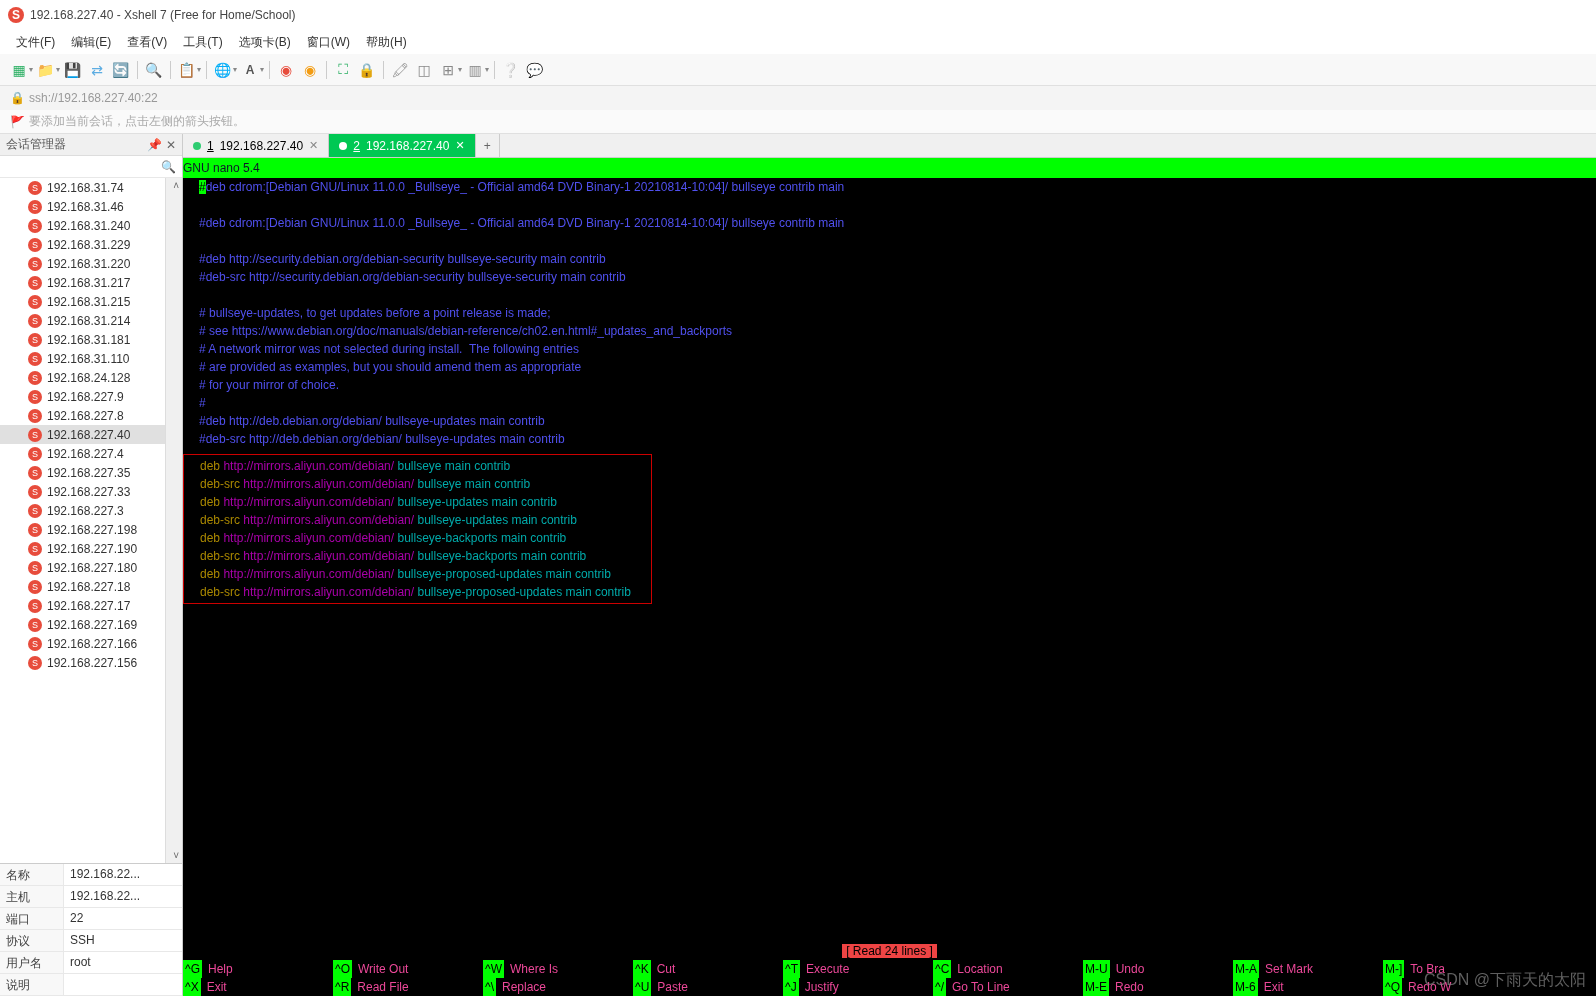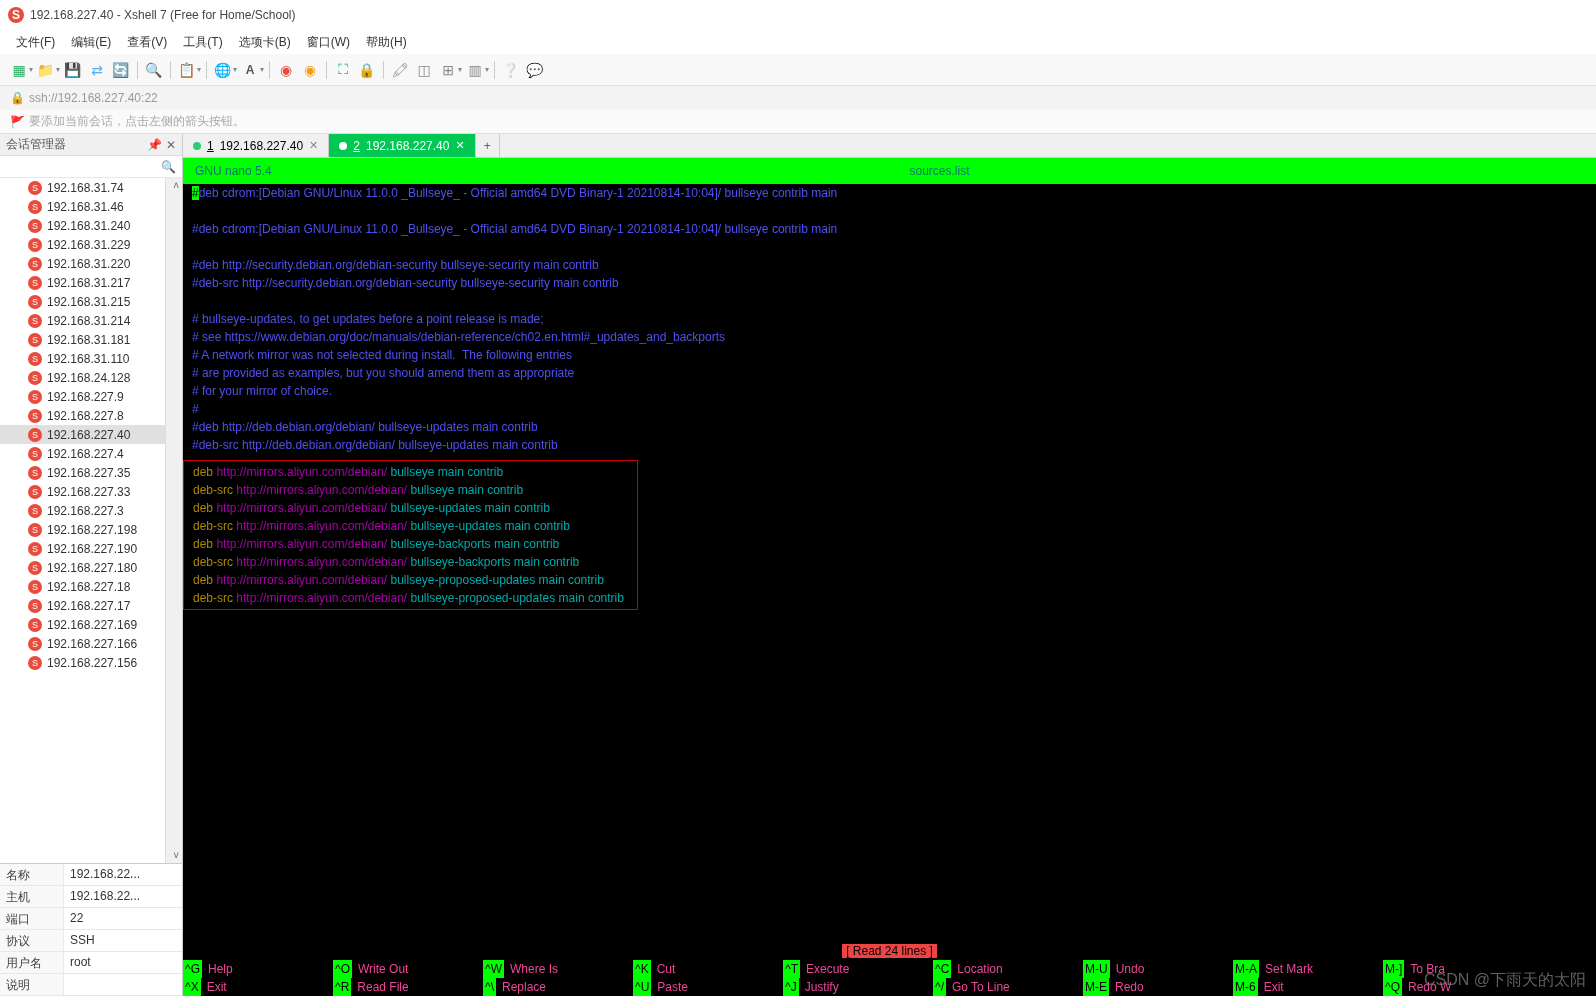--- a/index.html
+++ b/index.html
@@ -35,25 +35,25 @@
 .content{flex:1;display:flex;flex-direction:column;background:#fff}
 .tabs{height:24px;display:flex;align-items:stretch;background:#f0f0f0;border-bottom:1px solid #ccc}
 .tab{display:flex;align-items:center;padding:0 10px;border-right:1px solid #ccc;font-size:12px;cursor:pointer;gap:6px;min-width:140px}
 .tab .dot{width:8px;height:8px;border-radius:50%;background:#2ecc71}
 .tab.active{background:#00c853;color:#fff}
 .tab.active .dot{background:#fff}
 .tab .x{margin-left:auto;color:#888;font-size:11px}
 .tab.active .x{color:#fff}
 .newtab{width:24px;display:flex;align-items:center;justify-content:center;color:#666;cursor:pointer;border-right:1px solid #ccc}
 .terminal{flex:1;background:#000;color:#55a64f;font-family:"Consolas","Courier New",monospace;font-size:14.5px;line-height:18px;overflow:hidden;position:relative}
-.nano-head{background:#00ff00;color:#0f766e;display:flex;padding:0 12px;height:26px;align-items:center}
+.nano-head{background:#00ff00;color:#0f172a;display:flex;padding:0 0;height:20px;align-items:center}
 .nano-head .nh-l{width:300px}
 .nano-head .nh-c{flex:1;text-align:center}
 .term-body{padding:0;white-space:pre}
-.tl{height:18px;padding:0 9px}
+.tl{height:18px;padding:0 16px}
 .c-cursor{background:#00ff00;color:#000}
 .c-blue{color:#5050ee}
 .c-cyan{color:#00aaaa}
 .c-olive{color:#aa8800}
 .c-purple{color:#aa00aa}
 .redbox{border:1px solid #cc0000;display:inline-block;padding:2px 4px 2px 0;margin-top:6px}
 .nano-status{position:absolute;bottom:36px;left:0;right:0;text-align:center}
 .nano-status span{background:#ef4444;color:#000;padding:0 4px}
 .nano-foot{position:absolute;bottom:0;left:0;right:0;height:36px;font-family:"Consolas",monospace;font-size:14.5px}
 .nf-row{display:flex;height:18px}
@@ -213,21 +213,20 @@
           <span class="dot"></span>
           <span><u>2</u></span> 
           <span>192.168.227.40</span>
           <span class="x">✕</span>
         </div>
         <div class="newtab" id="newtab">+</div>
     </div>
     <div class="terminal">
       <div class="nano-head">
         <span class="nh-l">  GNU nano 5.4</span>
-        <span class="nh-c">sources.list</span>
         <span style="width:200px"></span>
       </div>
       <div class="term-body" id="termbody"><div class="tl"><span class="c-cursor">#</span><span class="c-blue">deb cdrom:[Debian GNU/Linux 11.0.0 _Bullseye_ - Official amd64 DVD Binary-1 20210814-10:04]/ bullseye contrib main</span></div><div class="tl"> </div><div class="tl c-blue">#deb cdrom:[Debian GNU/Linux 11.0.0 _Bullseye_ - Official amd64 DVD Binary-1 20210814-10:04]/ bullseye contrib main</div><div class="tl"> </div><div class="tl c-blue">#deb http://security.debian.org/debian-security bullseye-security main contrib</div><div class="tl c-blue">#deb-src http://security.debian.org/debian-security bullseye-security main contrib</div><div class="tl"> </div><div class="tl c-blue"># bullseye-updates, to get updates before a point release is made;</div><div class="tl c-blue"># see https://www.debian.org/doc/manuals/debian-reference/ch02.en.html#_updates_and_backports</div><div class="tl c-blue"># A network mirror was not selected during install.  The following entries</div><div class="tl c-blue"># are provided as examples, but you should amend them as appropriate</div><div class="tl c-blue"># for your mirror of choice.</div><div class="tl c-blue">#</div><div class="tl c-blue">#deb http://deb.debian.org/debian/ bullseye-updates main contrib</div><div class="tl c-blue">#deb-src http://deb.debian.org/debian/ bullseye-updates main contrib</div><div class="redbox"><div class="tl"><span class="c-olive">deb</span> <span class="c-purple">http://mirrors.aliyun.com/debian/</span> <span class="c-cyan">bullseye</span> <span class="c-cyan">main contrib</span></div><div class="tl"><span class="c-olive">deb-src</span> <span class="c-purple">http://mirrors.aliyun.com/debian/</span> <span class="c-cyan">bullseye</span> <span class="c-cyan">main contrib</span></div><div class="tl"><span class="c-olive">deb</span> <span class="c-purple">http://mirrors.aliyun.com/debian/</span> <span class="c-cyan">bullseye-updates</span> <span class="c-cyan">main contrib</span></div><div class="tl"><span class="c-olive">deb-src</span> <span class="c-purple">http://mirrors.aliyun.com/debian/</span> <span class="c-cyan">bullseye-updates</span> <span class="c-cyan">main contrib</span></div><div class="tl"><span class="c-olive">deb</span> <span class="c-purple">http://mirrors.aliyun.com/debian/</span> <span class="c-cyan">bullseye-backports</span> <span class="c-cyan">main contrib</span></div><div class="tl"><span class="c-olive">deb-src</span> <span class="c-purple">http://mirrors.aliyun.com/debian/</span> <span class="c-cyan">bullseye-backports</span> <span class="c-cyan">main contrib</span></div><div class="tl"><span class="c-olive">deb</span> <span class="c-purple">http://mirrors.aliyun.com/debian/</span> <span class="c-cyan">bullseye-proposed-updates</span> <span class="c-cyan">main contrib</span></div><div class="tl"><span class="c-olive">deb-src</span> <span class="c-purple">http://mirrors.aliyun.com/debian/</span> <span class="c-cyan">bullseye-proposed-updates</span> <span class="c-cyan">main contrib</span></div></div></div>
       <div class="nano-status"><span>[ Read 24 lines ]</span></div>
       <div class="nano-foot" id="nanofoot">
           <div class="nf-row">
             <div class="nf-cell">
               <span class="nf-key">^G</span>
               <span class="nf-lbl">Help</span>
             </div>

